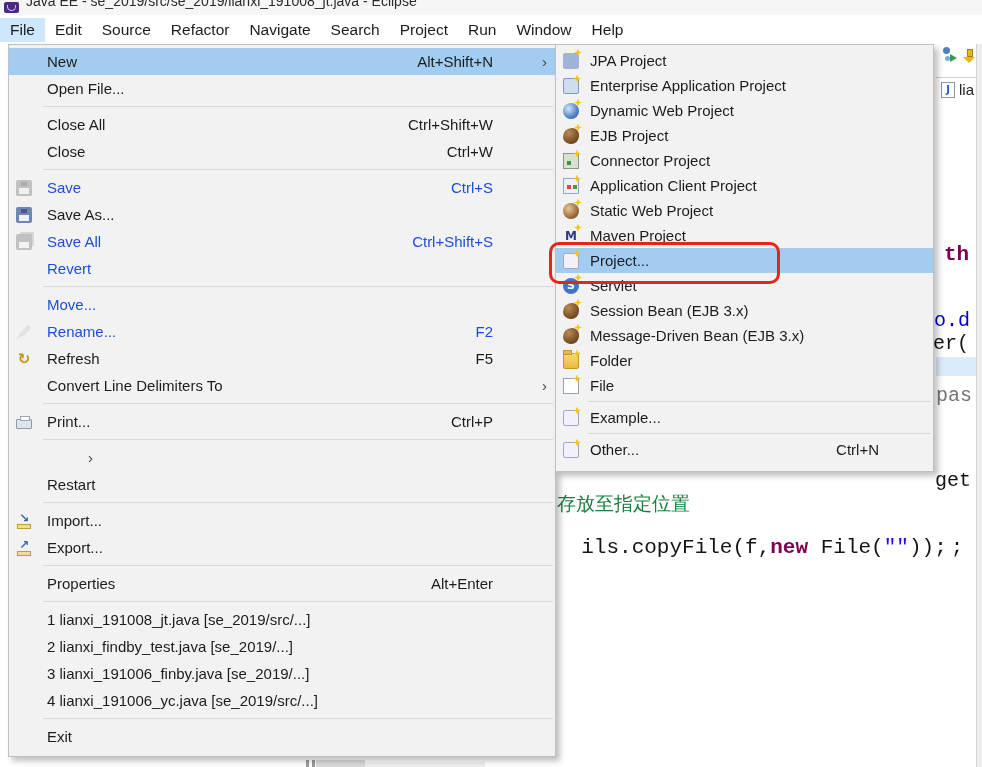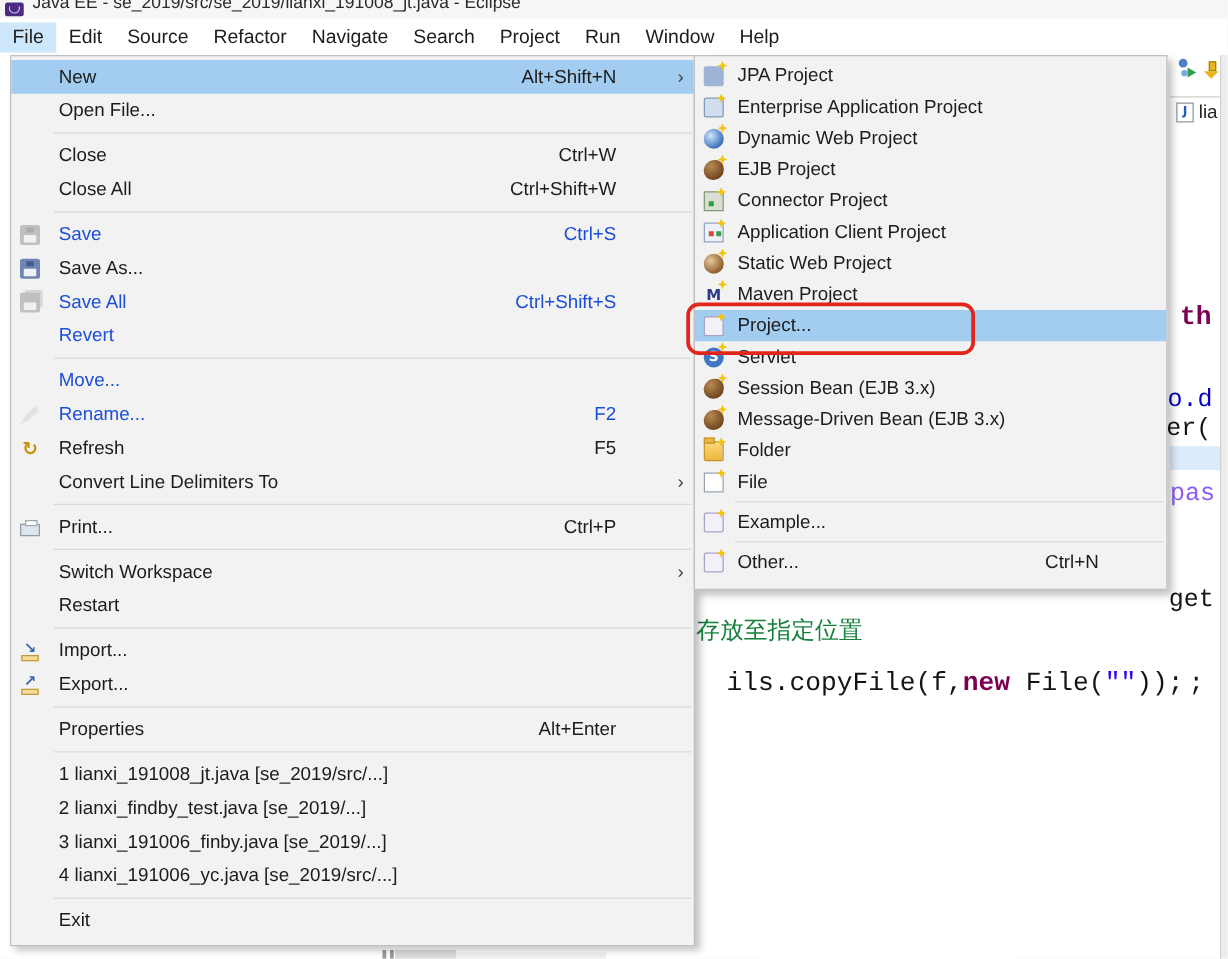--- a/index.html
+++ b/index.html
@@ -88,21 +88,21 @@
   .tb2{left:962px;top:48px;width:15px;height:16px}
   .tb2::before{content:"";position:absolute;left:5px;top:1px;width:4px;height:6px;background:#e8b41f;border:1px solid #a87f10}
   .tb2::after{content:"";position:absolute;left:1px;top:9px;border-top:6px solid #e8b41f;border-left:6px solid transparent;border-right:6px solid transparent}
 
   .code{position:absolute;z-index:1;font-family:"Liberation Mono","DejaVu Sans Mono",monospace;
         white-space:pre;color:#141414}
   .frag{font-size:20px}
   #frag-th{left:944px;top:243px;font-weight:bold;color:#7B0052;font-size:21px}
   #frag-od{left:934px;top:309px;color:#0000C0}
   #frag-er{left:933px;top:332px}
-  #frag-pas{left:936px;top:384px;color:#8b5cf6}
+  #frag-pas{left:936px;top:384px;color:#737373}
   #frag-get{left:935px;top:469px}
   #frag-semi{left:951px;top:536px}
   #comment-cn{left:557px;top:491px;font-size:19px;color:#15803d}
   #codeline{left:556px;top:513px;font-size:21px}
   .kw{font-weight:bold;color:#7B0052}
   .str{color:#2A00FF}
   .squig{text-decoration-style:wavy;text-decoration-color:#e06060;text-decoration-thickness:1px}
 
   #grip{left:306px;top:760px;width:9px;height:7px;border-left:3px solid #9a9a9a;border-right:3px solid #9a9a9a;box-sizing:border-box}
   #graybar1{left:316px;top:760px;width:49px;height:7px;background:#dadada}
@@ -164,30 +164,30 @@
   </div>
   <div class="mrow">
     <span class="gut"></span>
     <span class="lbl">Open File...</span>
     <span class="sc"></span>
       <span class="ar"></span>
   </div>
   <div class="sep"></div>
   <div class="mrow">
     <span class="gut"></span>
+    <span class="lbl">Close All</span>
+    <span class="sc">Ctrl+Shift+W</span>
+    <span class="ar"></span>
+  </div>
+  <div class="mrow">
+    <span class="gut"></span>
     <span class="lbl">Close</span>
     <span class="sc">Ctrl+W</span>
     <span class="ar"></span>
   </div>
-  <div class="mrow">
-    <span class="gut"></span>
-    <span class="lbl">Close All</span>
-    <span class="sc">Ctrl+Shift+W</span>
-    <span class="ar"></span>
-  </div>
   <div class="sep"></div>
   <div class="mrow dim">
     <span class="gut">
         <span class="ic ic-floppy dis"></span>
       </span>
     <span class="lbl">Save</span>
     <span class="sc">Ctrl+S</span>
     <span class="ar"></span>
   </div>
   <div class="mrow">
@@ -246,21 +246,20 @@
     <span class="gut">
         <span class="ic ic-print"></span>
       </span>
     <span class="lbl">Print...</span>
     <span class="sc">Ctrl+P</span>
     <span class="ar"></span>
   </div>
   <div class="sep"></div>
   <div class="mrow">
     <span class="gut"></span>
-    <span class="lbl">Switch Workspace</span>
     <span class="sc"></span>
     <span class="ar">›</span>
   </div>
   <div class="mrow">
     <span class="gut"></span>
     <span class="lbl">Restart</span>
     <span class="sc"></span>
       <span class="ar"></span>
   </div>
   <div class="sep"></div>

